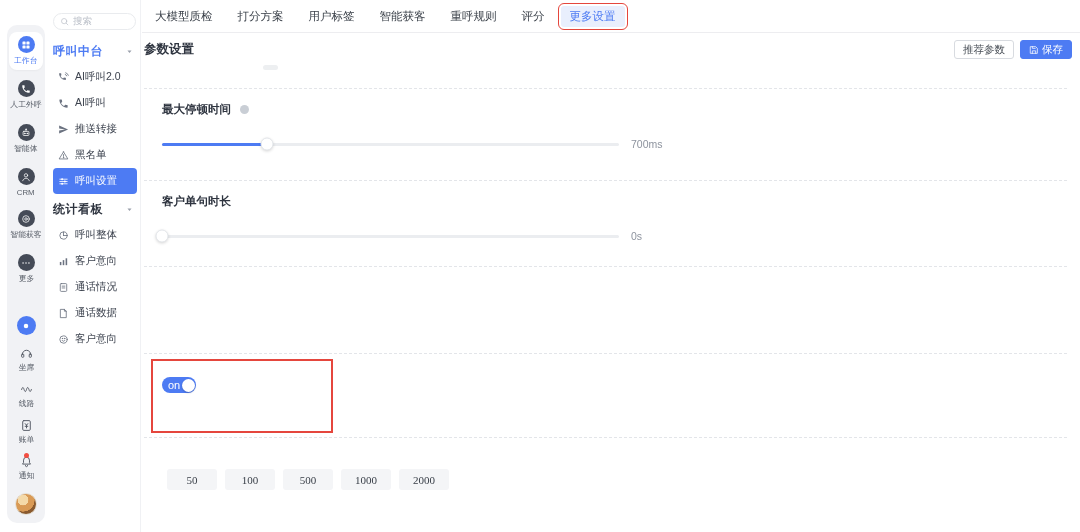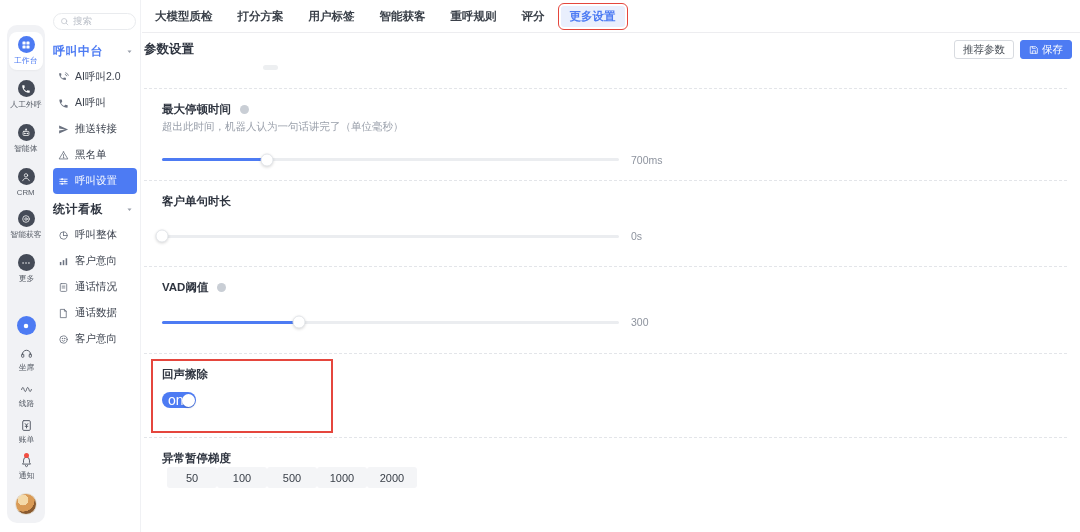--- a/index.html
+++ b/index.html
@@ -45,21 +45,21 @@
   .sg-caret{width:9px;height:9px;color:#9aa0ab;}
   .sd-item{display:flex;align-items:center;gap:6px;height:26px;font-size:10.5px;color:#3c424e;
            padding:0 5px;border-radius:4px;cursor:pointer;margin-right:-1px;}
   .sd-item .icn{width:11px;height:11px;color:#6b7280;flex:none;}
   .sd-item.selected{background:var(--accent);color:#fff;}
   .sd-item.selected .icn{color:#fff;}
 
   
   .main{position:absolute;left:142px;top:0;right:0;height:532px;}
   .tabbar{height:33px;border-bottom:1px solid #ededf0;display:flex;align-items:center;
-          padding-left:4px;gap:7px;font-weight:bold;}
+          padding-left:4px;gap:7px;}
   .tab{font-size:11.5px;color:#3a4049;padding:3px 9px;white-space:nowrap;cursor:pointer;border-radius:3px;}
   .tab.active{color:var(--accent);background:#e9effd;outline:1.5px solid var(--red);outline-offset:2px;}
   .main-header{position:absolute;top:40px;left:2px;right:8px;display:flex;align-items:center;justify-content:space-between;}
   .page-title{font-size:12.5px;font-weight:bold;color:#2f3540;}
   .hdr-btns{display:flex;gap:6px;align-items:flex-end;}
   .btn{height:19px;display:inline-flex;align-items:center;gap:3px;font-size:10.5px;border-radius:3px;
        padding:0 8px;cursor:pointer;border:1px solid #d8dbe0;background:#fff;color:#4a5058;}
   .btn.primary{background:var(--accent);border-color:var(--accent);color:#fff;}
   .btn .icn{width:10px;height:10px;}
   .ghost{position:absolute;left:121px;top:65px;width:15px;height:5px;border-radius:3px;background:#edeff1;}
@@ -71,25 +71,25 @@
   .sec-title{font-size:11.5px;font-weight:bold;color:#2f3540;}
   .info-dot{width:9px;height:9px;border-radius:50%;background:#c9ced5;display:inline-block;}
   .sec-desc{font-size:10.5px;color:var(--muted);margin-top:4px;line-height:1.1;}
   .slider-row{display:flex;align-items:center;margin-top:21px;}
   .track{width:457px;height:3px;border-radius:2px;background:#ebedf0;position:relative;cursor:pointer;}
   .fill{position:absolute;left:0;top:0;height:3px;border-radius:2px;background:var(--accent);}
   .knob{position:absolute;top:50%;width:13px;height:13px;border-radius:50%;background:#fff;
         border:1px solid #e3e6ea;box-shadow:0 1px 3px rgba(0,0,0,.15);transform:translate(-50%,-50%);cursor:grab;}
   .slider-val{font-size:10.5px;color:#8d939e;margin-left:12px;text-align:right;}
   .toggle{width:34px;height:16px;border-radius:9px;background:var(--accent);position:relative;margin-top:10px;cursor:pointer;}
-  .toggle-label{position:absolute;left:6px;top:50%;transform:translateY(-50%);font-size:14px;color:#fff;}
+  .toggle-label{position:absolute;left:6px;top:50%;transform:translateY(-50%);font-size:11px;color:#fff;}
   .toggle-knob{position:absolute;right:1.5px;top:1.5px;width:13px;height:13px;border-radius:50%;background:#fff;
                box-shadow:0 1px 2px rgba(0,0,0,.2);}
   .red-frame{position:absolute;left:7px;top:5px;width:182px;height:74px;border:2px solid var(--red);pointer-events:none;}
-  .opt-row{display:flex;margin-top:1px;margin-left:5px;}
+  .opt-row{display:flex;gap:8px;margin-top:18px;margin-left:5px;font-family:Liberation Serif, serif;}
   .opt-btn{min-width:50px;height:21px;background:#f4f5f7;border:none;border-radius:3px;font-size:11px;
            color:#3a4049;cursor:pointer;font-family:inherit;display:flex;align-items:center;justify-content:center;padding:0 10px;}
 </style>
 </head>
 <body>
 
 <div class="iconbar">
   <div id="ib-top" style="display:contents"><div class="ib-item active">
         <span class="ib-circle">
           <span class="icn" style="">
@@ -355,21 +355,20 @@
   </div>
 
   <div class="ghost"></div>
 
   <div class="sections" id="sections">
       <div class="section sec-1">
         <div class="sec-title-row">
       <span class="sec-title">最大停顿时间</span>
       <span class="info-dot"></span>
     </div>
-    <div class="sec-desc">超出此时间，机器人认为一句话讲完了（单位毫秒）</div>
         <div class="slider-row">
         <div class="track">
           <div class="fill" style="width:23%"></div>
           <div class="knob" style="left:23%"></div>
         </div>
         <span class="slider-val">700ms</span>
       </div>
       </div>
       <div class="section sec-2">
         <div class="sec-title-row">
@@ -378,48 +377,29 @@
     </div>
         <div class="slider-row">
         <div class="track">
           <div class="fill" style="width:0%"></div>
           <div class="knob" style="left:0%"></div>
         </div>
         <span class="slider-val">0s</span>
       </div>
       </div>
       <div class="section sec-3">
-        <div class="sec-title-row">
-      <span class="sec-title">VAD阈值</span>
-      <span class="info-dot"></span>
-    </div>
-        <div class="slider-row">
-        <div class="track">
-          <div class="fill" style="width:30%"></div>
-          <div class="knob" style="left:30%"></div>
-        </div>
-        <span class="slider-val">300</span>
-      </div>
       </div>
       <div class="section sec-4">
-        <div class="sec-title-row">
-      <span class="sec-title">回声擦除</span>
-
-    </div>
         <div class="toggle">
         <span class="toggle-label">on</span>
         <span class="toggle-knob"></span>
       </div>
         <div class="red-frame"></div>
       </div>
       <div class="section sec-5">
-        <div class="sec-title-row">
-      <span class="sec-title">异常暂停梯度</span>
-
-    </div>
         <div class="opt-row">
           <button class="opt-btn">50</button>
           <button class="opt-btn">100</button>
           <button class="opt-btn">500</button>
           <button class="opt-btn">1000</button>
           <button class="opt-btn">2000</button>
         </div>
       </div>
     </div>
 </div>

